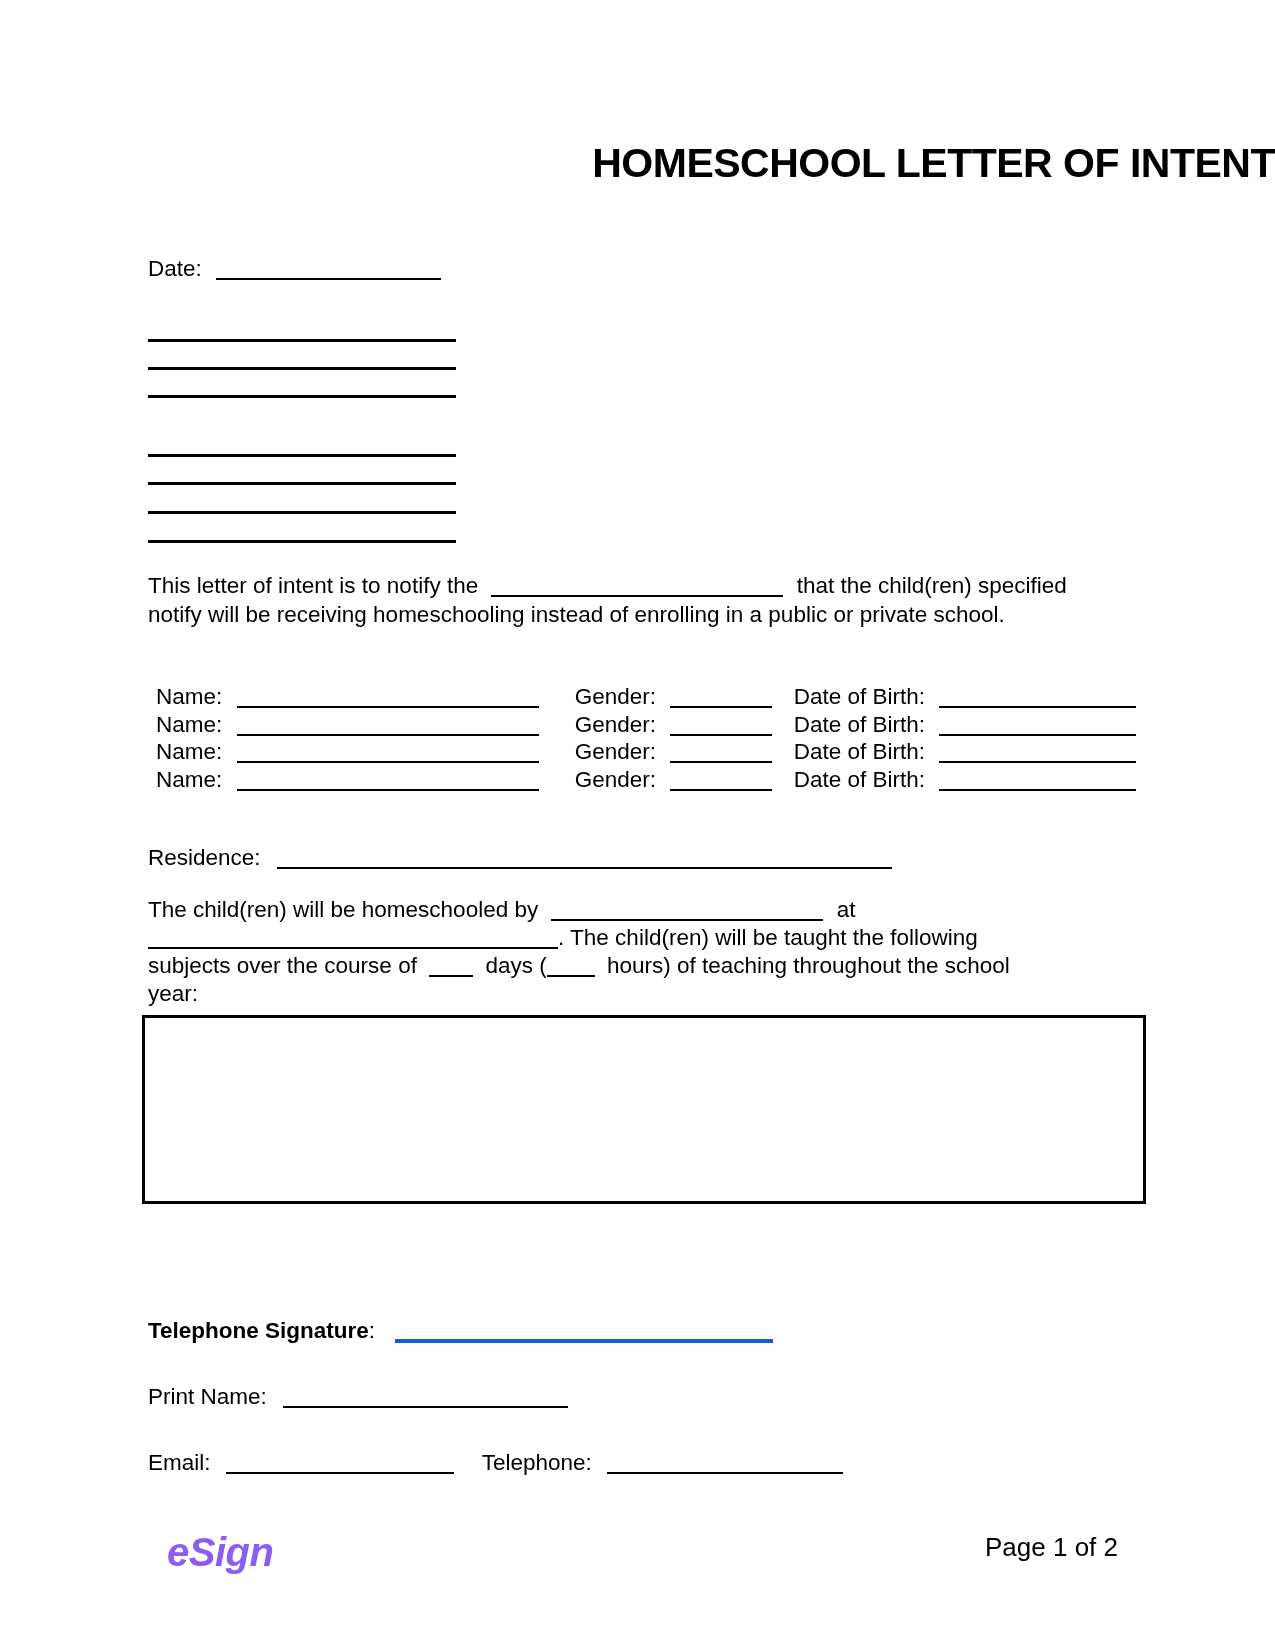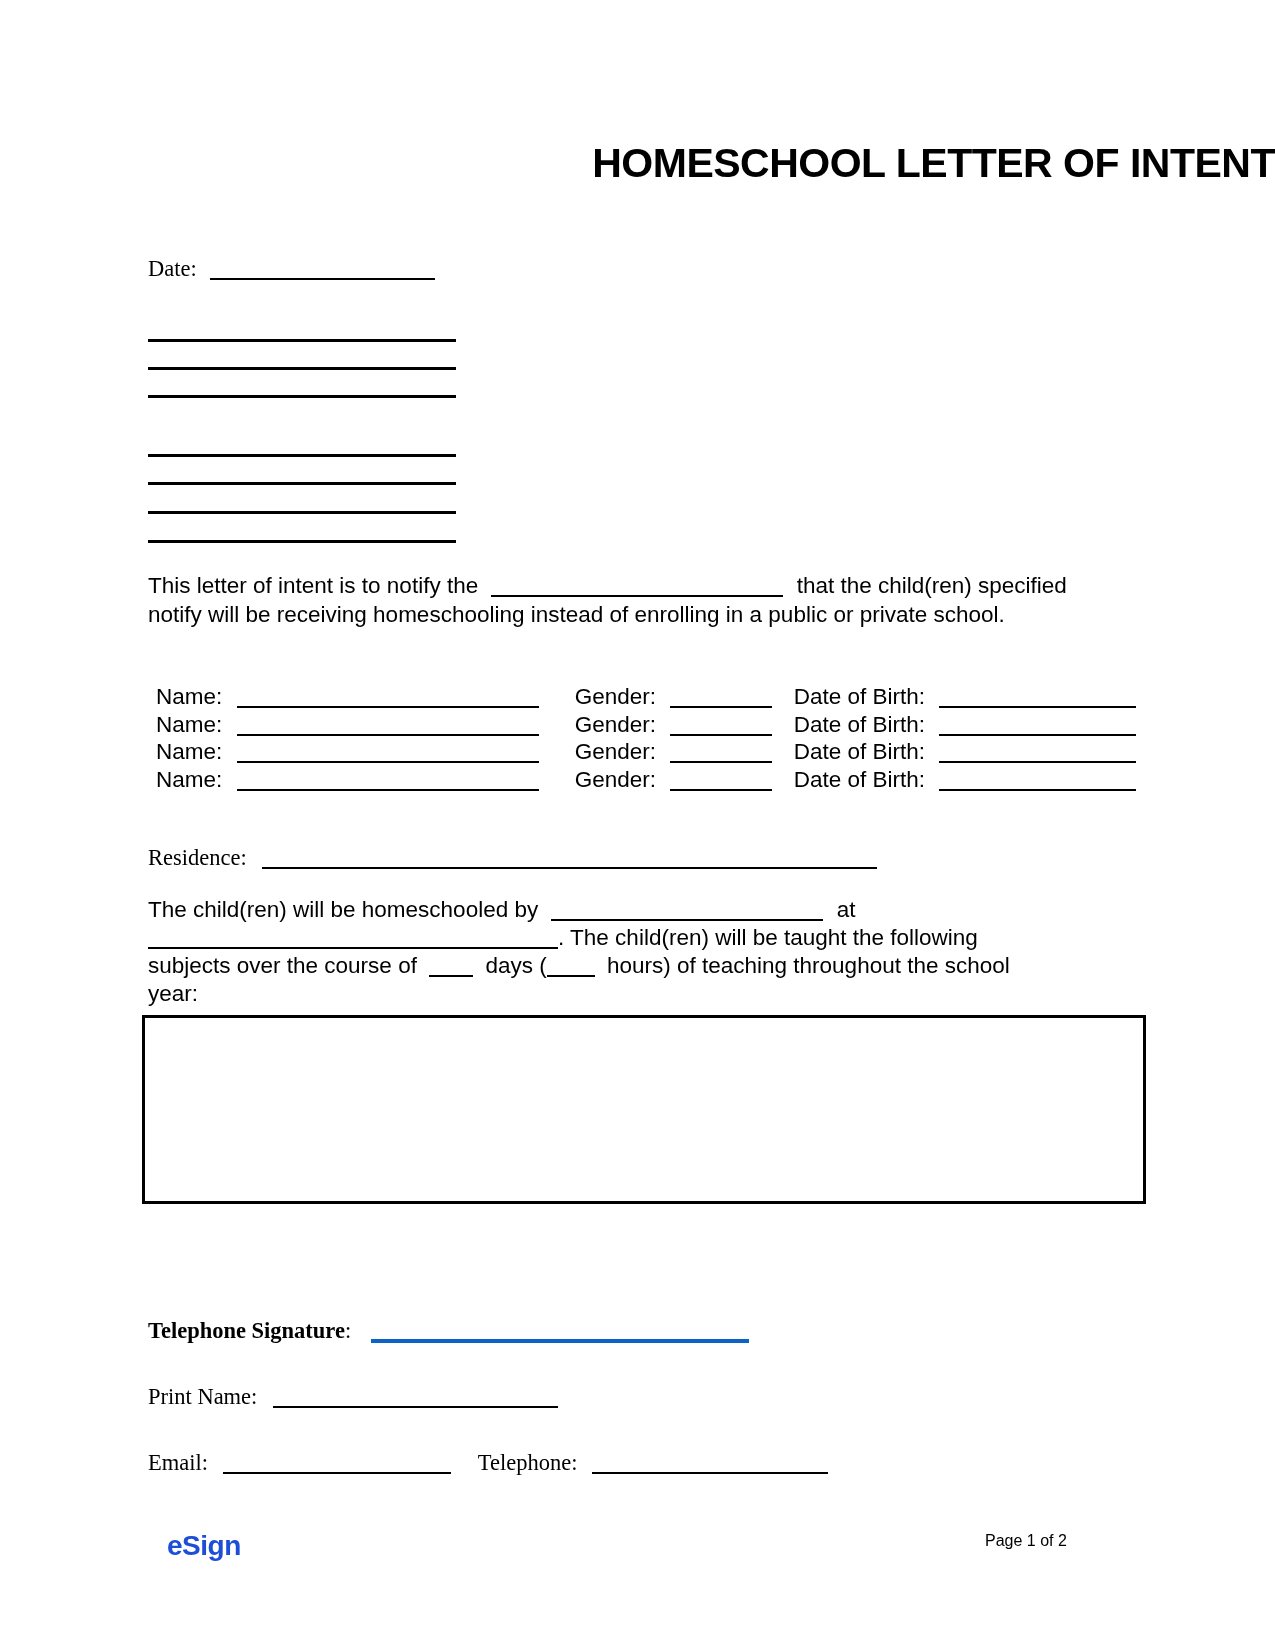--- a/index.html
+++ b/index.html
@@ -24,42 +24,42 @@
     display:inline-block;
     height:20px;
     border-bottom:2.5px solid #000;
     vertical-align:-4px;
   }
   .rule {
     position:absolute;
     left:148px; width:308px; height:0;
     border-top:3px solid #000;
   }
-  .row { white-space:nowrap;font-family:Liberation Serif, serif; }
+  .row { white-space:nowrap; }
   .children-block .child-row { height:27.5px; white-space:nowrap;margin-left:8px; }
   .lbl { display:inline; }
   .para { line-height:29px; }
   .subjects-box {
     top:1015px; left:142px;
     width:1004px; height:189px;
     border:3px solid #000;
     background:#fff;
   }
   .sig-label { font-weight:bold; }
   .sig-line {
     display:inline-block;
     width:378px; height:20px;
     border-bottom:4px solid #0d63c5;
     vertical-align:-5px;
     margin-left:14px;
   }
   .brand {
-    font-size:28px; font-weight:bold; letter-spacing:-0.5px; color:#1d4ed8;
+    font-size:40px; font-weight:bold; letter-spacing:-0.5px; color:#8b5cf6;font-style:italic;
   }
-  .page-num { font-size:16px; }
+  .page-num { font-size:26px; }
 </style>
 </head>
 <body>
 
 <div class="page">
 
   <div class="abs title">HOMESCHOOL LETTER OF INTENT</div>
 
   <div class="abs row" style="top:256px; left:148px;">
     <span class="lbl">Date:</span>

